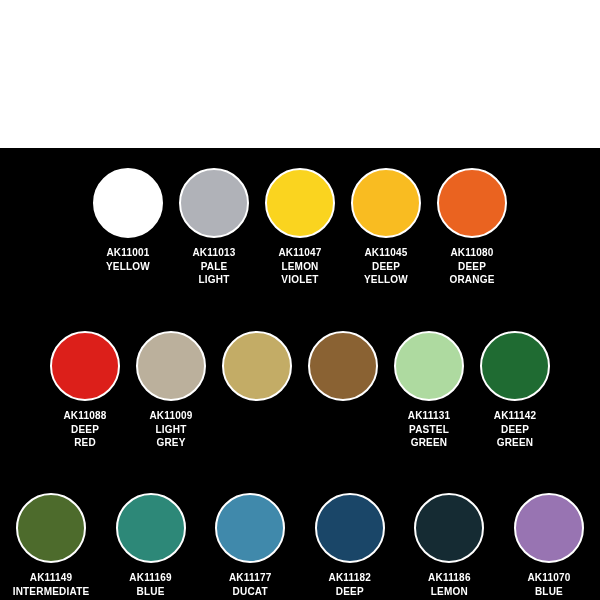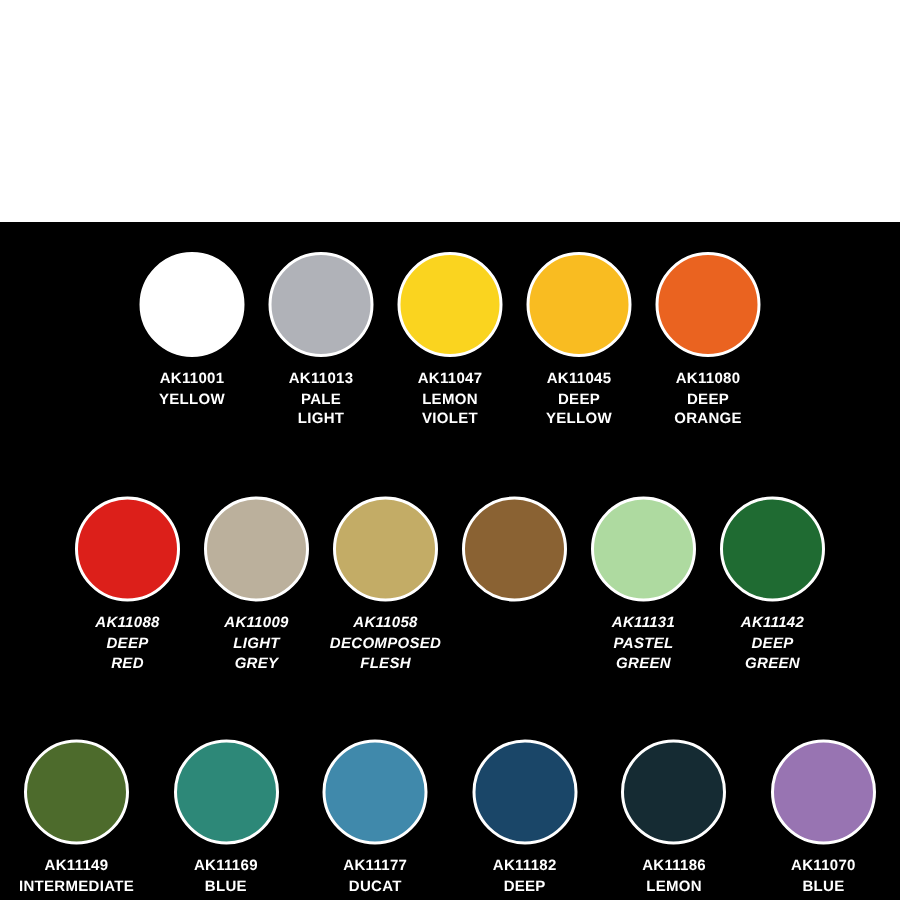--- a/index.html
+++ b/index.html
@@ -47,21 +47,21 @@
     display: flex;
     flex-direction: row;
     justify-content: center;
     align-items: flex-start;
     width: 600px;
     box-sizing: border-box;
     padding: 0 8px;
   }
 
   .row-1 { height: 163px; }
-  .row-2 { height: 162px; font-style: italic; }
+  .row-2 { height: 162px; }
   .row-3 { height: 160px; justify-content: space-between; }
 
   .swatch-cell {
     width: 86px;
     display: flex;
     flex-direction: column;
     align-items: center;
     box-sizing: border-box;
   }
 
@@ -157,22 +157,20 @@
             <div class="dot-wrap">
               <div class="dot" style="background: rgb(187, 176, 156);"></div>
             </div>
             <div class="caption"><span class="code">AK11009</span><span class="cname">LIGHT
 GREY</span></div>
           </div>
           <div class="swatch-cell">
             <div class="dot-wrap">
               <div class="dot" style="background: rgb(195, 172, 102);"></div>
             </div>
-            <div class="caption"><span class="code">AK11058</span><span class="cname">DECOMPOSED
-FLESH</span></div>
           </div>
           <div class="swatch-cell">
             <div class="dot-wrap">
               <div class="dot" style="background: rgb(138, 98, 51);"></div>
             </div>
           </div>
           <div class="swatch-cell">
             <div class="dot-wrap">
               <div class="dot" style="background: rgb(174, 218, 160);"></div>
             </div>

